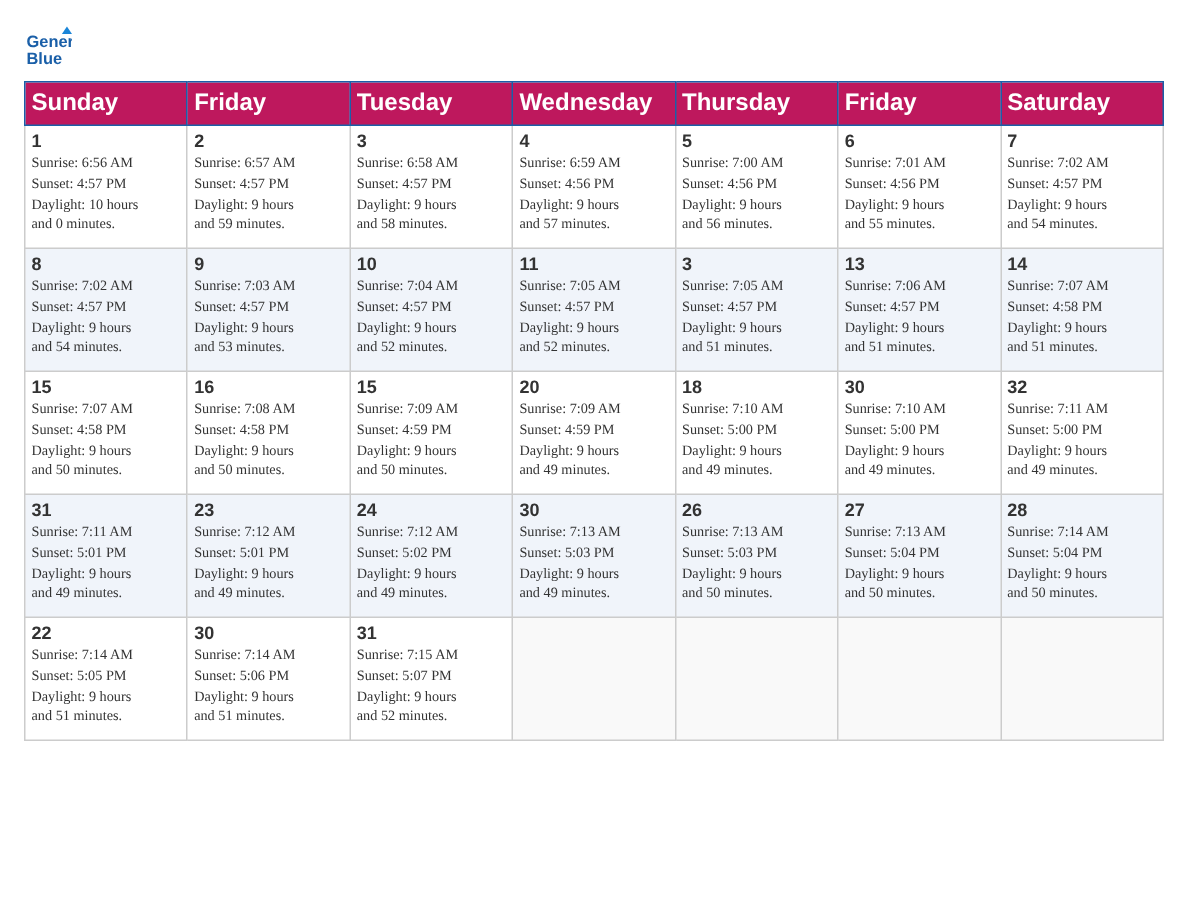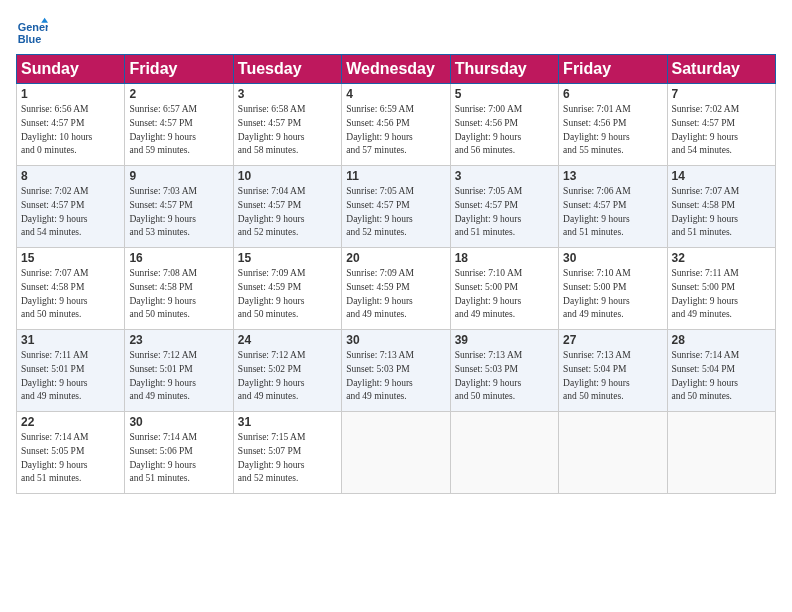--- a/index.html
+++ b/index.html
@@ -209,21 +209,21 @@
         </td>
         <td>
           <span class="day-num">24</span>
           <div class="day-info">Sunrise: 7:12 AM<br>Sunset: 5:02 PM<br>Daylight: 9 hours<br>and 49 minutes.</div>
         </td>
         <td>
           <span class="day-num">30</span>
           <div class="day-info">Sunrise: 7:13 AM<br>Sunset: 5:03 PM<br>Daylight: 9 hours<br>and 49 minutes.</div>
         </td>
         <td>
-          <span class="day-num">39</span>
+          <span class="day-num">26</span>
           <div class="day-info">Sunrise: 7:13 AM<br>Sunset: 5:03 PM<br>Daylight: 9 hours<br>and 50 minutes.</div>
         </td>
         <td>
           <span class="day-num">27</span>
           <div class="day-info">Sunrise: 7:13 AM<br>Sunset: 5:04 PM<br>Daylight: 9 hours<br>and 50 minutes.</div>
         </td>
         <td>
           <span class="day-num">28</span>
           <div class="day-info">Sunrise: 7:14 AM<br>Sunset: 5:04 PM<br>Daylight: 9 hours<br>and 50 minutes.</div>
         </td>

